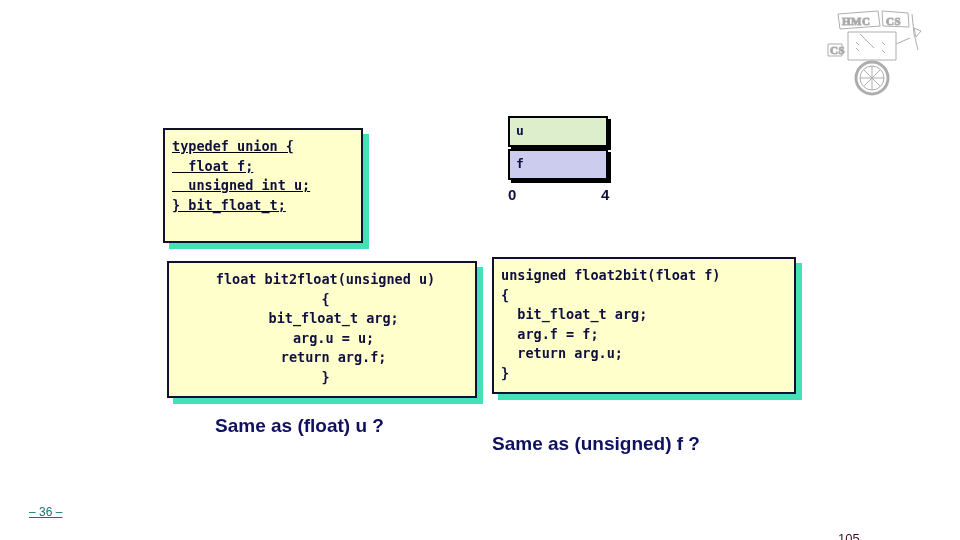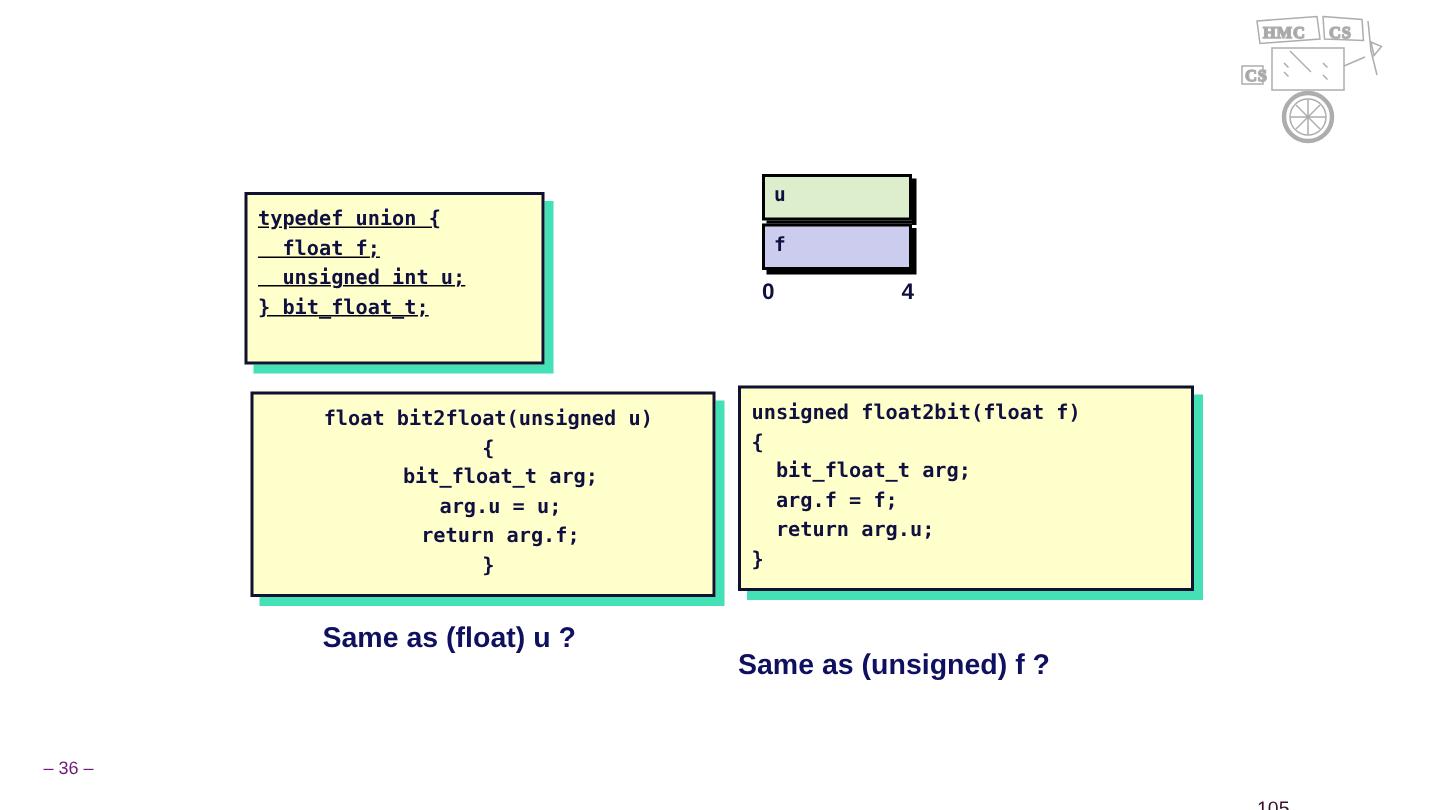--- a/index.html
+++ b/index.html
@@ -152,22 +152,23 @@
   }
   #caption-left  { left: 169px; top: 415px; margin-left: 46px; }
   #caption-right { left: 492px; top: 415px; margin-top: 18px; }
 
   
   #footer-left {
     position: absolute;
     left: 29px;
     top: 505px;
     font-size: 12px;
-    color: #701a75;
-    white-space: nowrap;
+    color: #0f766e;
+    white-space: nowrap;
+    text-decoration: underline;
   }
   #footer-right {
     position: absolute;
     left: 838px;
     top: 531px;
     font-size: 13px;
     color: #3a1028;
     white-space: nowrap;
   }
 </style>

